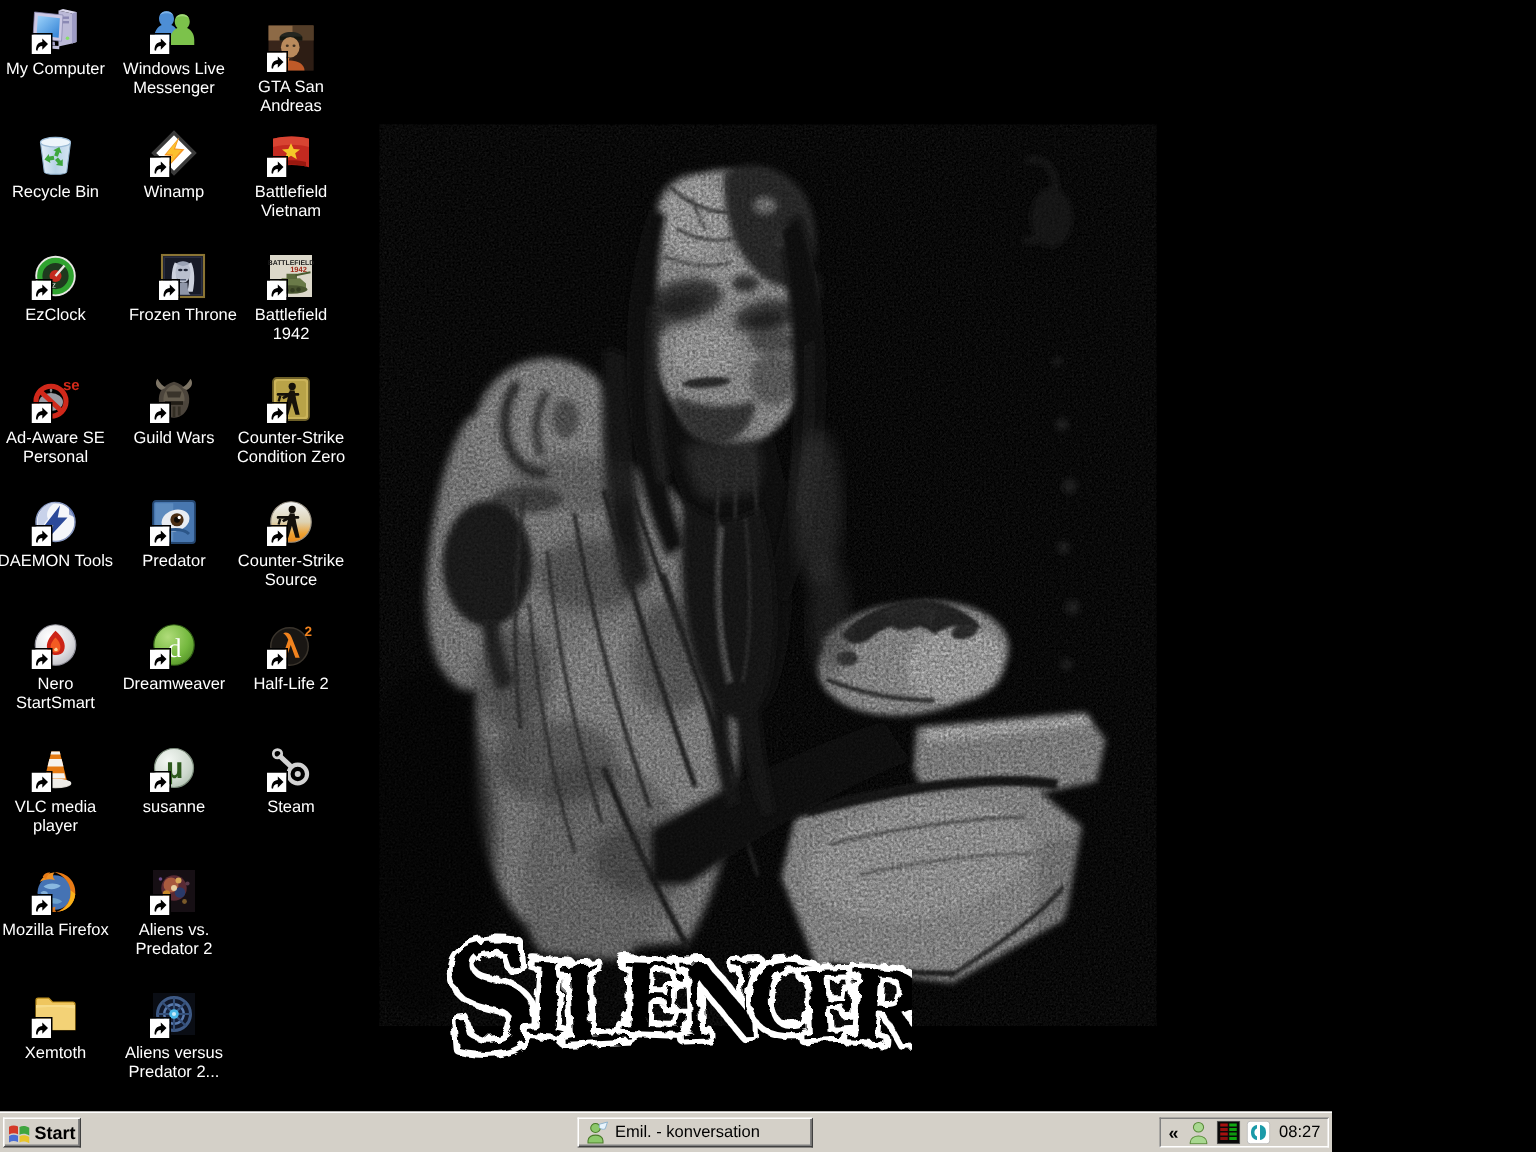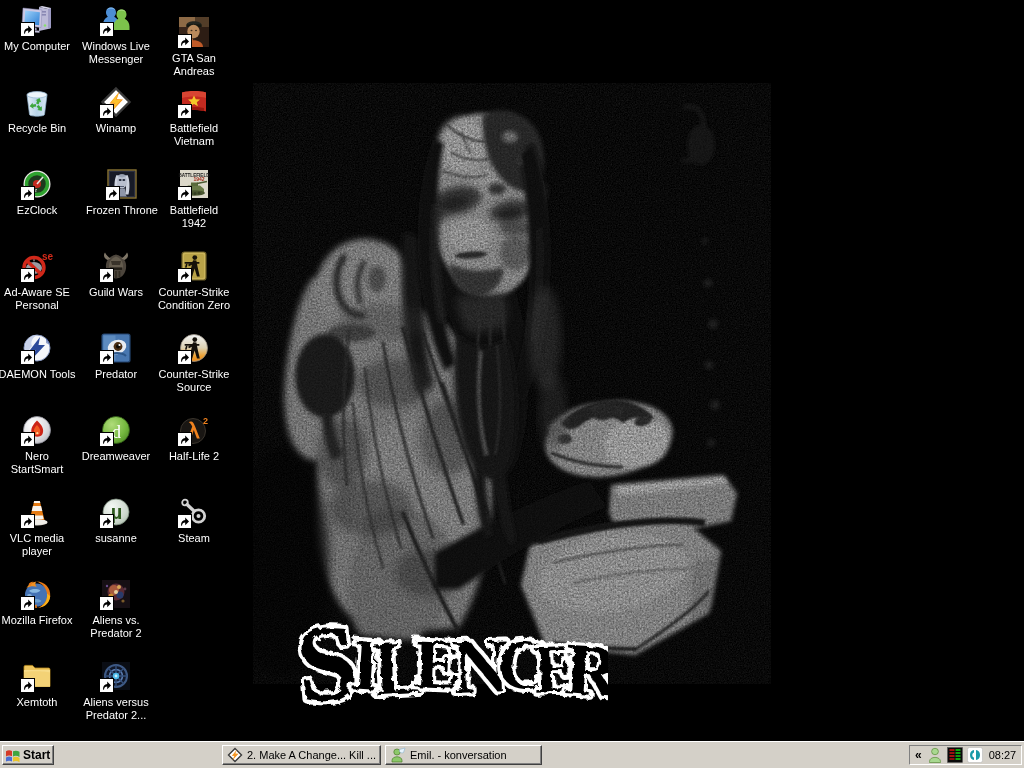--- a/index.html
+++ b/index.html
@@ -4,21 +4,21 @@
 *{margin:0;padding:0;box-sizing:border-box}
 html,body{width:1024px;height:768px;overflow:hidden;background:#000;font-family:"Liberation Sans",sans-serif}
 #wall{position:absolute;left:253px;top:83px;width:518px;height:601px}
 #logo{position:absolute;left:296px;top:604px;width:312px;height:115px}
 .icon{position:absolute;width:78px;text-align:center}
 .ico{position:relative;width:32px;height:32px;margin:0 auto}
 .ico svg{position:absolute;left:0;top:0}
 .lbl{position:relative;margin-top:4px;color:#fff;font-size:11px;line-height:13px}
 .sc{position:absolute;left:0;bottom:0;width:13px;height:13px;background:#fff;outline:1px solid #000}
 
-#tb{position:absolute;left:0;top:741px;width:1024px;height:27px;background:#d4d0c8;border-top:1px solid #fff}
+#tb{position:absolute;left:0;top:741px;width:888px;height:27px;background:#d4d0c8;border-top:1px solid #fff}
 .tbtn{position:absolute;top:3px;height:20px;background:#d4d0c8;border-top:1px solid #fff;border-left:1px solid #fff;border-right:1px solid #404040;border-bottom:1px solid #404040;box-shadow:inset -1px -1px 0 #808080;font-size:11px;color:#000;display:flex;align-items:center;white-space:nowrap;overflow:hidden}
 .tbtn .ti{width:16px;height:16px;margin:0 4px 0 4px;flex:0 0 16px}
 #start{left:2px;width:52px;font-weight:bold;font-size:12px;letter-spacing:0}
 #tray{position:absolute;right:2px;top:3px;height:20px;width:113px;border-top:1px solid #808080;border-left:1px solid #808080;border-right:1px solid #fff;border-bottom:1px solid #fff;display:flex;align-items:center;font-size:11px}
 </style></head>
 <body>
 
 <svg id="wall" viewBox="0 0 518 601">
 <defs>
 <filter id="b1">
@@ -715,24 +715,20 @@
     <div class="lbl">Aliens versus<br>Predator 2...</div>
   </div>
 
 <div id="tb">
 <div class="tbtn" id="start"><span style="width:16px;height:16px;margin:1px 2px 0 2px;flex:0 0 16px" id="flag"><svg width="16" height="16" viewBox="0 0 16 16">
 <path d="M1,3.2 C3,2 5,2 7,3 L7,8.2 C5,7.2 3,7.2 1,8.4 Z" fill="#d43a28"></path>
 <path d="M8,3.3 C10,2.3 12.5,2.5 14.5,3.8 L14.5,9 C12.5,7.7 10,7.5 8,8.5 Z" fill="#3fa53f"></path>
 <path d="M1,9.4 C3,8.2 5,8.2 7,9.2 L7,13.4 C5,12.4 3,12.4 1,13.6 Z" fill="#4a6ed4"></path>
 <path d="M8,9.5 C10,8.5 12.5,8.7 14.5,10 L14.5,14.2 C12.5,12.9 10,12.7 8,13.7 Z" fill="#e8c42a"></path>
 </svg></span>Start</div>
-<div class="tbtn" style="left:222px;width:159px"><span class="ti"><svg width="16" height="16" viewBox="0 0 16 16">
-<path d="M8,1.5 L14.5,8 L8,14.5 L1.5,8 Z" fill="#fff" stroke="#3a3a3a" stroke-width="1.4"></path>
-<path d="M9.8,2.8 L4.8,8.8 L7.3,9 L5.3,13.5 L11.5,6.8 L8.4,6.5 Z" fill="#f59623"></path>
-</svg></span>2. Make A Change... Kill ...</div>
 <div class="tbtn" style="left:385px;width:157px"><span class="ti"><svg width="16" height="16" viewBox="0 0 16 16">
 <ellipse cx="7" cy="5" rx="3.2" ry="3" fill="#8cc86a" stroke="#4a7a2a" stroke-width="0.7"></ellipse>
 <path d="M2,13.5 C2,8.5 12,8.5 12,13.5 L12,15 L2,15 Z" fill="#8cc86a" stroke="#4a7a2a" stroke-width="0.7"></path>
 <path d="M9.5,2.5 L15,1 L13.5,5.5 C12,6.3 10.5,5.8 9.5,4.5 Z" fill="#e8f4fc" stroke="#88b0cc" stroke-width="0.6"></path>
 </svg></span>Emil. - konversation</div>
 <div id="tray">
       <span style="font-weight:bold;font-size:12px;margin:0 3px 0 5px">«</span>
 <svg width="16" height="16" viewBox="0 0 16 16" style="margin:0 2px">
 <ellipse cx="8" cy="4.5" rx="3.4" ry="3.2" fill="#a8d890" stroke="#5a8a3a" stroke-width="0.7"></ellipse>
 <path d="M2.5,14.5 C2.5,9 13.5,9 13.5,14.5 L13.5,15.5 L2.5,15.5 Z" fill="#a8d890" stroke="#5a8a3a" stroke-width="0.7"></path>

